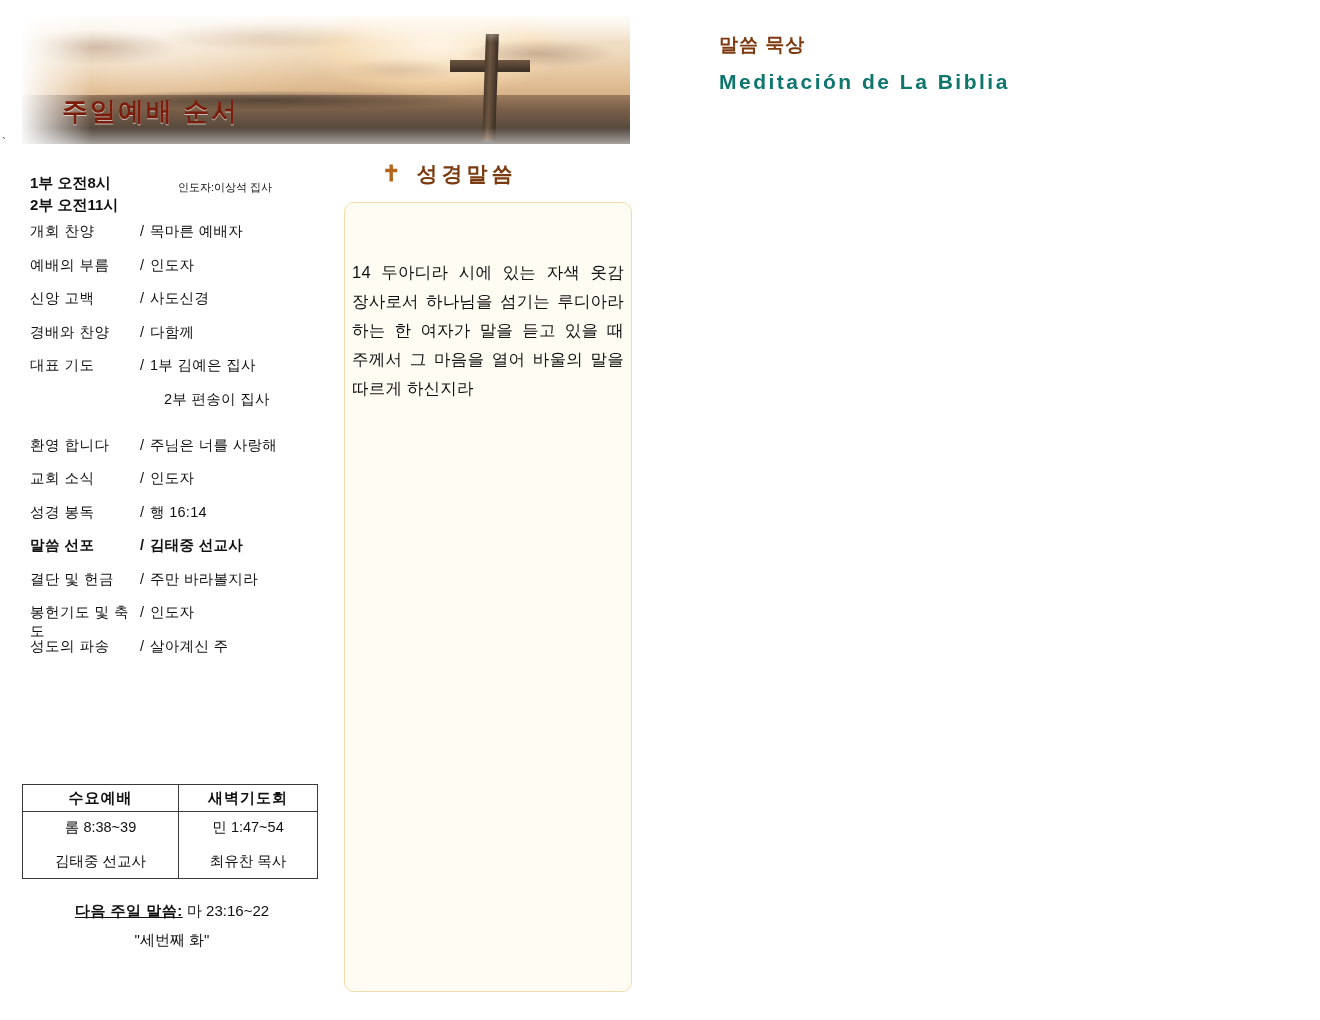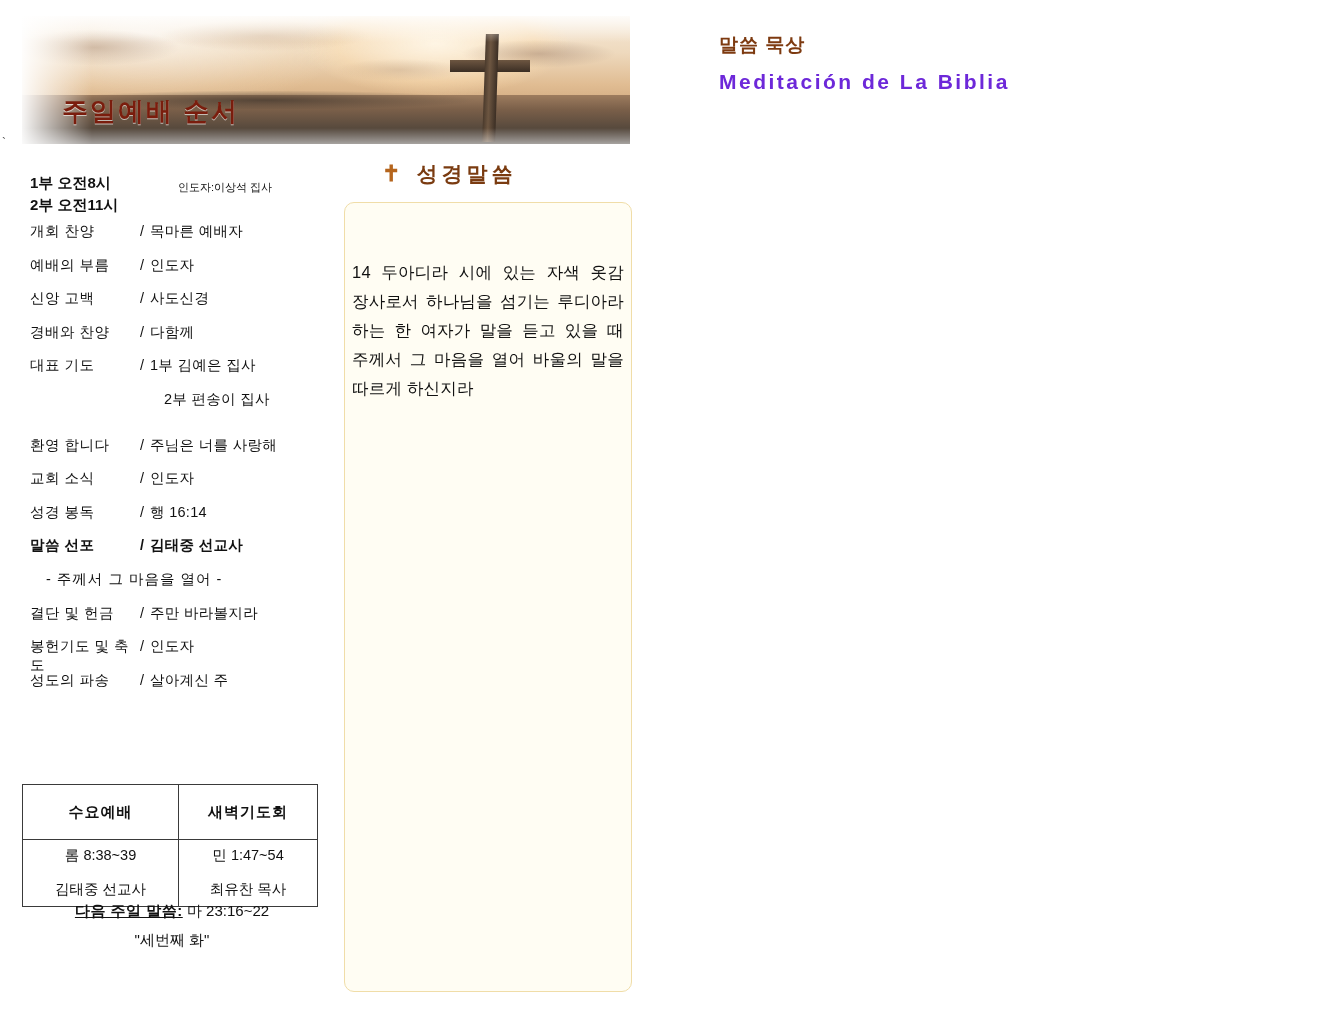--- a/index.html
+++ b/index.html
@@ -105,21 +105,21 @@
     font-size: 19px;
     font-weight: bold;
     letter-spacing: 1px;
     margin-bottom: 12px;
     color: #7d3a10;
   }
   .meditation-header .line2 {
     font-size: 21px;
     font-weight: bold;
     letter-spacing: 2.5px;
-    color: #6d28d9;
+    color: #0f766e;
   }
 
   
   .tick {
     position: absolute;
     left: 2px; top: 136px;
     font-size: 12px;
     color: #555;
   }
   .service-times {
@@ -195,21 +195,21 @@
     position: absolute;
     left: 22px;
     top: 784px;
     width: 296px;
     border-collapse: collapse;
     font-size: 14.5px;
   }
   .week-table td {
     border: 1px solid #3a3a3a;
     text-align: center;
-    padding: 16px 4px;
+    padding: 2px 4px;
     height: 22px;
   }
   .week-table tr.head td {
     font-weight: bold;
     font-size: 15px;
     letter-spacing: 1px;
   }
   .week-table tr.mid td { border-top: none; border-bottom: none; padding-top: 4px; padding-bottom: 2px;}
   .week-table tr.gap td { border-top: none; border-bottom: none; height: 8px; padding: 0; }
   .week-table tr.name td { border-top: none; padding-top: 2px; padding-bottom: 6px; }
@@ -341,21 +341,20 @@
     <span class="item">성경 봉독</span>
     <span class="sep">/</span>
     <span class="val">행 16:14</span>
   </div>
   <div class="order-row bold">
     <span class="item">말씀 선포</span>
     <span class="sep">/</span>
     <span class="val">김태중 선교사</span>
   </div>
 
-  <div class="sermon-sub">- 주께서 그 마음을 열어 -</div>
 
   <div class="order-row">
     <span class="item">결단 및 헌금</span>
     <span class="sep">/</span>
     <span class="val">주만 바라볼지라</span>
   </div>
 
   <div class="order-row">
     <span class="item">봉헌기도 및 축도</span>
     <span class="sep">/</span>

